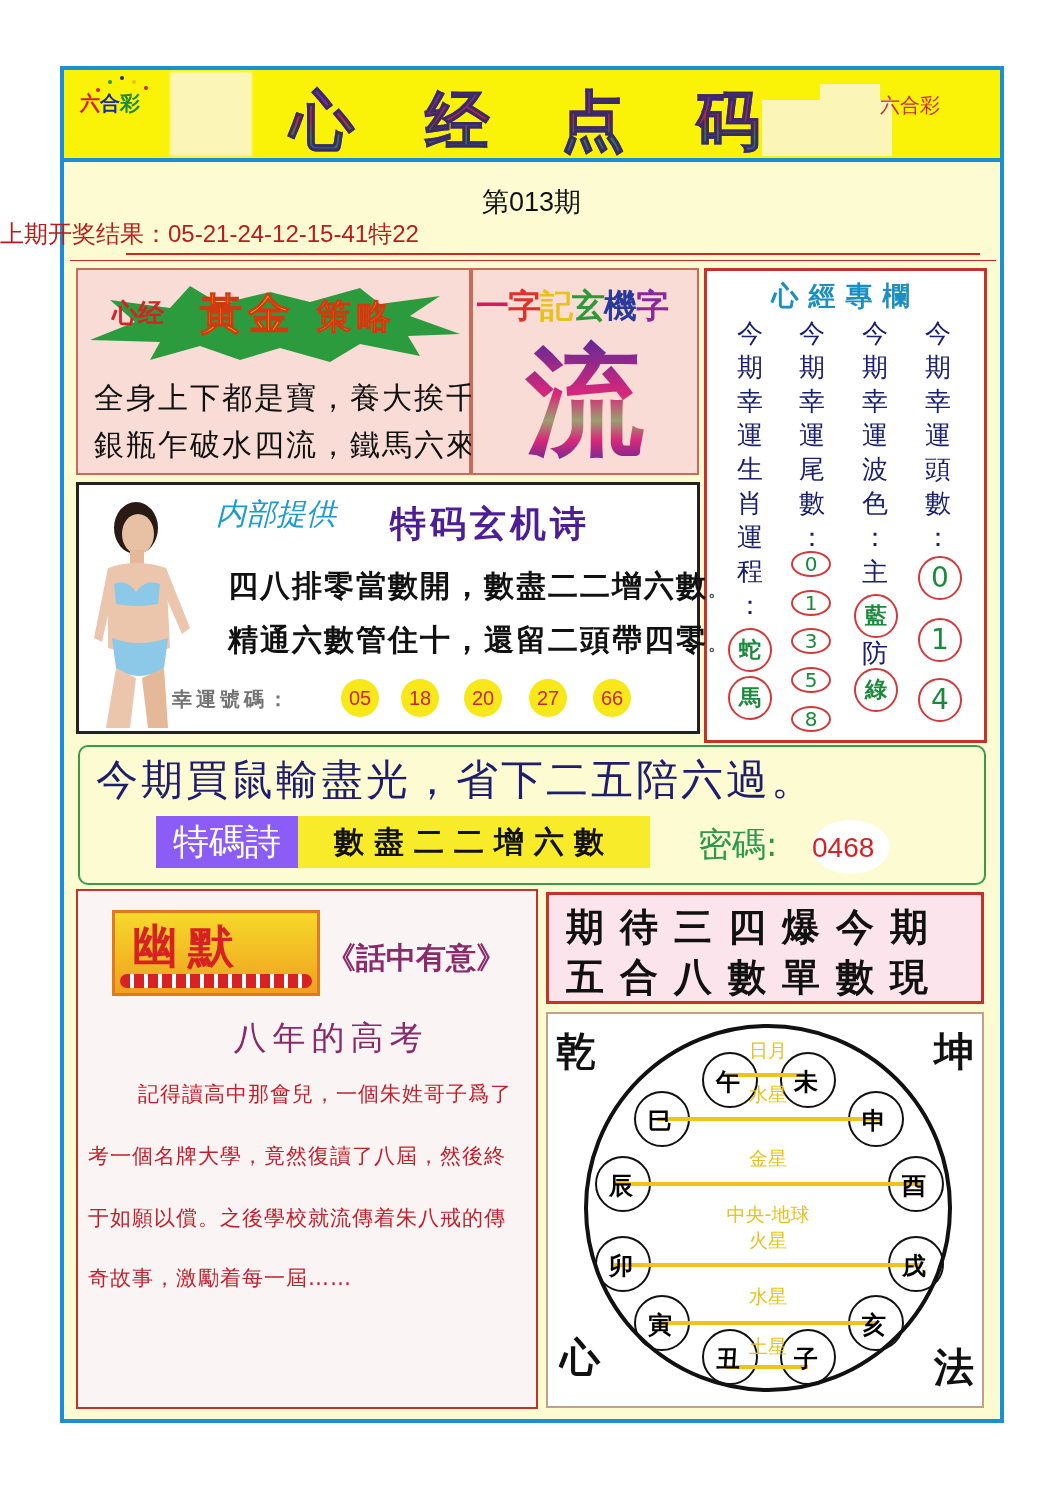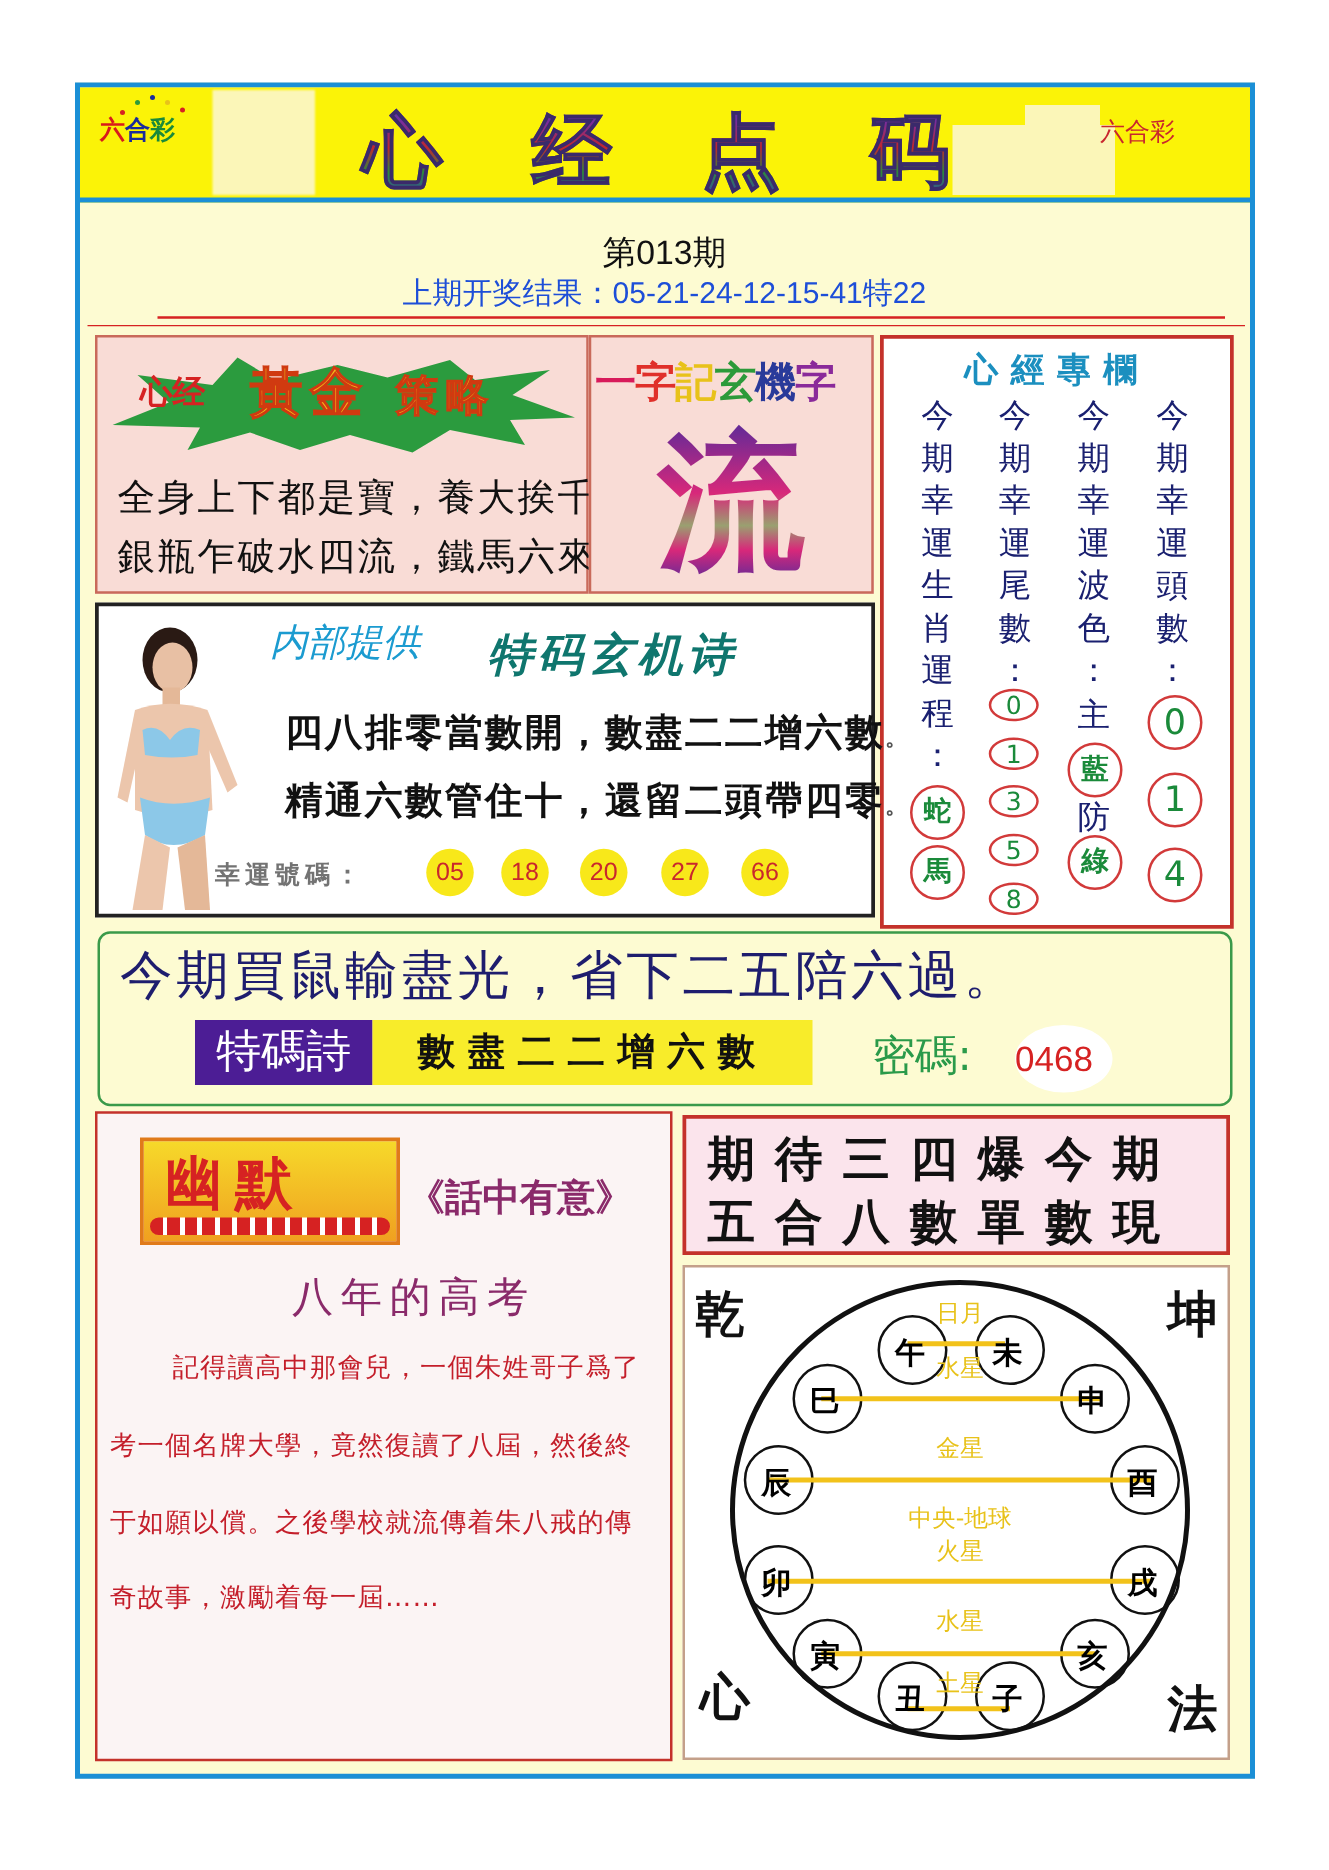--- a/index.html
+++ b/index.html
@@ -10,21 +10,21 @@
   .logo { left:80px; top:90px; font-size:20px; font-weight:bold; color:#d81b1b; }
   .logo .he { color:#1a2b9c; } .logo .cai { color:#1a8a3a; }
   .logo-dots { left:90px; top:74px; width:70px; height:20px; }
   .blur1 { left:170px; top:72px; width:82px; height:84px; background:#fbf6b8; filter:blur(1px); }
   .blur2 { left:762px; top:100px; width:130px; height:56px; background:#fbf6b8; }
   .blur3 { left:820px; top:84px; width:60px; height:30px; background:#fbf6b8; }
   .title { left:290px; top:78px; width:470px; height:80px; display:flex; justify-content:space-between; font-size:64px; font-weight:bold; font-family:"DejaVu Serif", serif; }
   .title span { background:linear-gradient(180deg,#2f3fb0 0%,#7a2d9a 25%,#c2272d 50%,#2c8a3c 75%,#3c3fb0 100%); -webkit-background-clip:text; background-clip:text; color:transparent; -webkit-text-stroke:1px #3a2a6a; }
   .logo-r { left:880px; top:92px; font-size:20px; color:#c9272d; }
   .issue { left:0; top:184px; width:1063px; text-align:center; font-size:27px; color:#111; font-family:"Liberation Sans", sans-serif; }
-  .result { left:0; top:218px; width:1063px; text-align:center; font-size:24px; color:#1d4ed8; font-family:"Liberation Sans", sans-serif; }
+  .result { left:0; top:218px; width:1063px; font-size:24px; color:#b91c1c; font-family:"Liberation Sans", sans-serif; }
   .redline { left:126px; top:253px; width:854px; height:2px; background:#d62222; }
   .redline2 { left:70px; top:260px; width:926px; height:1px; background:#d62222; }
 
   .gold-box { left:76px; top:268px; width:395px; height:207px; background:#f9dcd6; border:2px solid #c96a5a; box-sizing:border-box; }
   .star { left:90px; top:282px; width:370px; height:82px; }
   .star-text { left:112px; top:296px; font-size:26px; color:#d62222; font-weight:bold; }
   .star-gold { left:200px; top:286px; font-size:42px; font-weight:bold; color:#f2b91a; font-family:"DejaVu Serif", serif; -webkit-text-stroke:1px #d03a10; letter-spacing:6px; }
   .poem1 { left:94px; top:378px; font-size:30px; color:#111; font-family:"DejaVu Serif", serif; letter-spacing:2px; }
   .poem2 { left:94px; top:425px; font-size:30px; color:#111; font-family:"DejaVu Serif", serif; letter-spacing:2px; }
   .circ-punc { font-size:18px; color:#555; }
@@ -40,29 +40,29 @@
   .vcol { position:absolute; width:36px; text-align:center; font-size:26px; line-height:34px; color:#1a2070; font-family:"DejaVu Serif", serif; }
   .oval { position:absolute; border:2px solid #d23a3a; border-radius:50%; color:#1a8a3a; text-align:center; box-sizing:border-box; font-family:"DejaVu Sans", sans-serif; }
   .oval.num { width:40px; height:26px; font-size:20px; line-height:22px; }
   .oval.big { width:44px; height:44px; font-size:28px; line-height:40px; }
   .oval.zh { width:44px; height:44px; font-size:22px; line-height:40px; font-weight:bold; }
   .plain { position:absolute; font-size:26px; color:#1a2070; font-family:"DejaVu Serif", serif; }
 
   .poem-box { left:76px; top:482px; width:624px; height:252px; background:#ffffff; border:3px solid #222; box-sizing:border-box; }
   .girl { left:86px; top:488px; width:110px; height:240px; }
   .inner { left:216px; top:494px; font-size:30px; color:#1b9bd0; font-style:italic; }
-  .secret { left:390px; top:500px; font-size:36px; color:#0f766e; font-weight:bold; font-style:italic; letter-spacing:4px; }
+  .secret { left:390px; top:500px; font-size:36px; color:#4c1d95; font-weight:bold; letter-spacing:4px; }
   .sp1 { left:228px; top:566px; font-size:30px; color:#111; font-family:"DejaVu Serif", serif; letter-spacing:2px; font-weight:bold; }
   .sp2 { left:228px; top:620px; font-size:30px; color:#111; font-family:"DejaVu Serif", serif; letter-spacing:2px; font-weight:bold; }
   .lucky-label { left:172px; top:686px; font-size:20px; color:#737373; font-weight:bold; letter-spacing:4px; }
   .ball { position:absolute; top:679px; width:38px; height:38px; border-radius:50%; background:#f8e81a; color:#c9272d; font-size:20px; line-height:38px; text-align:center; font-family:"Liberation Sans", sans-serif; }
 
   .mid-box { left:78px; top:745px; width:908px; height:140px; background:#fdfbd2; border:2px solid #3a9a4a; border-radius:10px; box-sizing:border-box; }
   .mid-poem { left:96px; top:752px; font-size:42px; color:#1e1d6e; letter-spacing:3px; font-family:"DejaVu Sans", sans-serif; }
-  .tm-label { left:156px; top:816px; width:142px; height:52px; background:#4c1d95; color:#fff; font-size:36px; line-height:52px; text-align:center; }
+  .tm-label { left:156px; top:816px; width:142px; height:52px; background:#8b5cf6; color:#fff; font-size:36px; line-height:52px; text-align:center; }
   .tm-text { left:298px; top:816px; width:352px; height:52px; background:#f8ec2a; color:#111; font-size:30px; line-height:52px; text-align:center; letter-spacing:10px; font-family:"DejaVu Serif", serif; font-weight:bold; }
   .pw-label { left:698px; top:822px; font-size:34px; color:#2a9a4a; }
   .pw-circle { left:812px; top:820px; width:78px; height:54px; border-radius:50%; background:#ffffff; }
   .pw-val { left:812px; top:832px; font-size:28px; color:#d62222; font-family:"Liberation Sans", sans-serif; }
 
   .humor-box { left:76px; top:889px; width:462px; height:520px; background:#fbf4f4; border:2px solid #c4322a; box-sizing:border-box; }
   .humor-badge { left:112px; top:910px; width:208px; height:86px; background:linear-gradient(180deg,#f6d92a,#f0a020); border:3px solid #e07a1a; box-sizing:border-box; }
   .humor-title { left:132px; top:916px; font-size:46px; color:#d62222; font-weight:bold; letter-spacing:10px; font-family:Liberation Serif, serif; }
   .humor-wave { left:120px; top:974px; width:192px; height:14px; background:repeating-linear-gradient(90deg,#d62222 0 10px,#fff 10px 14px); border-radius:7px; }
   .humor-sub { left:326px; top:938px; font-size:30px; color:#8a2a6a; font-weight:bold; }

